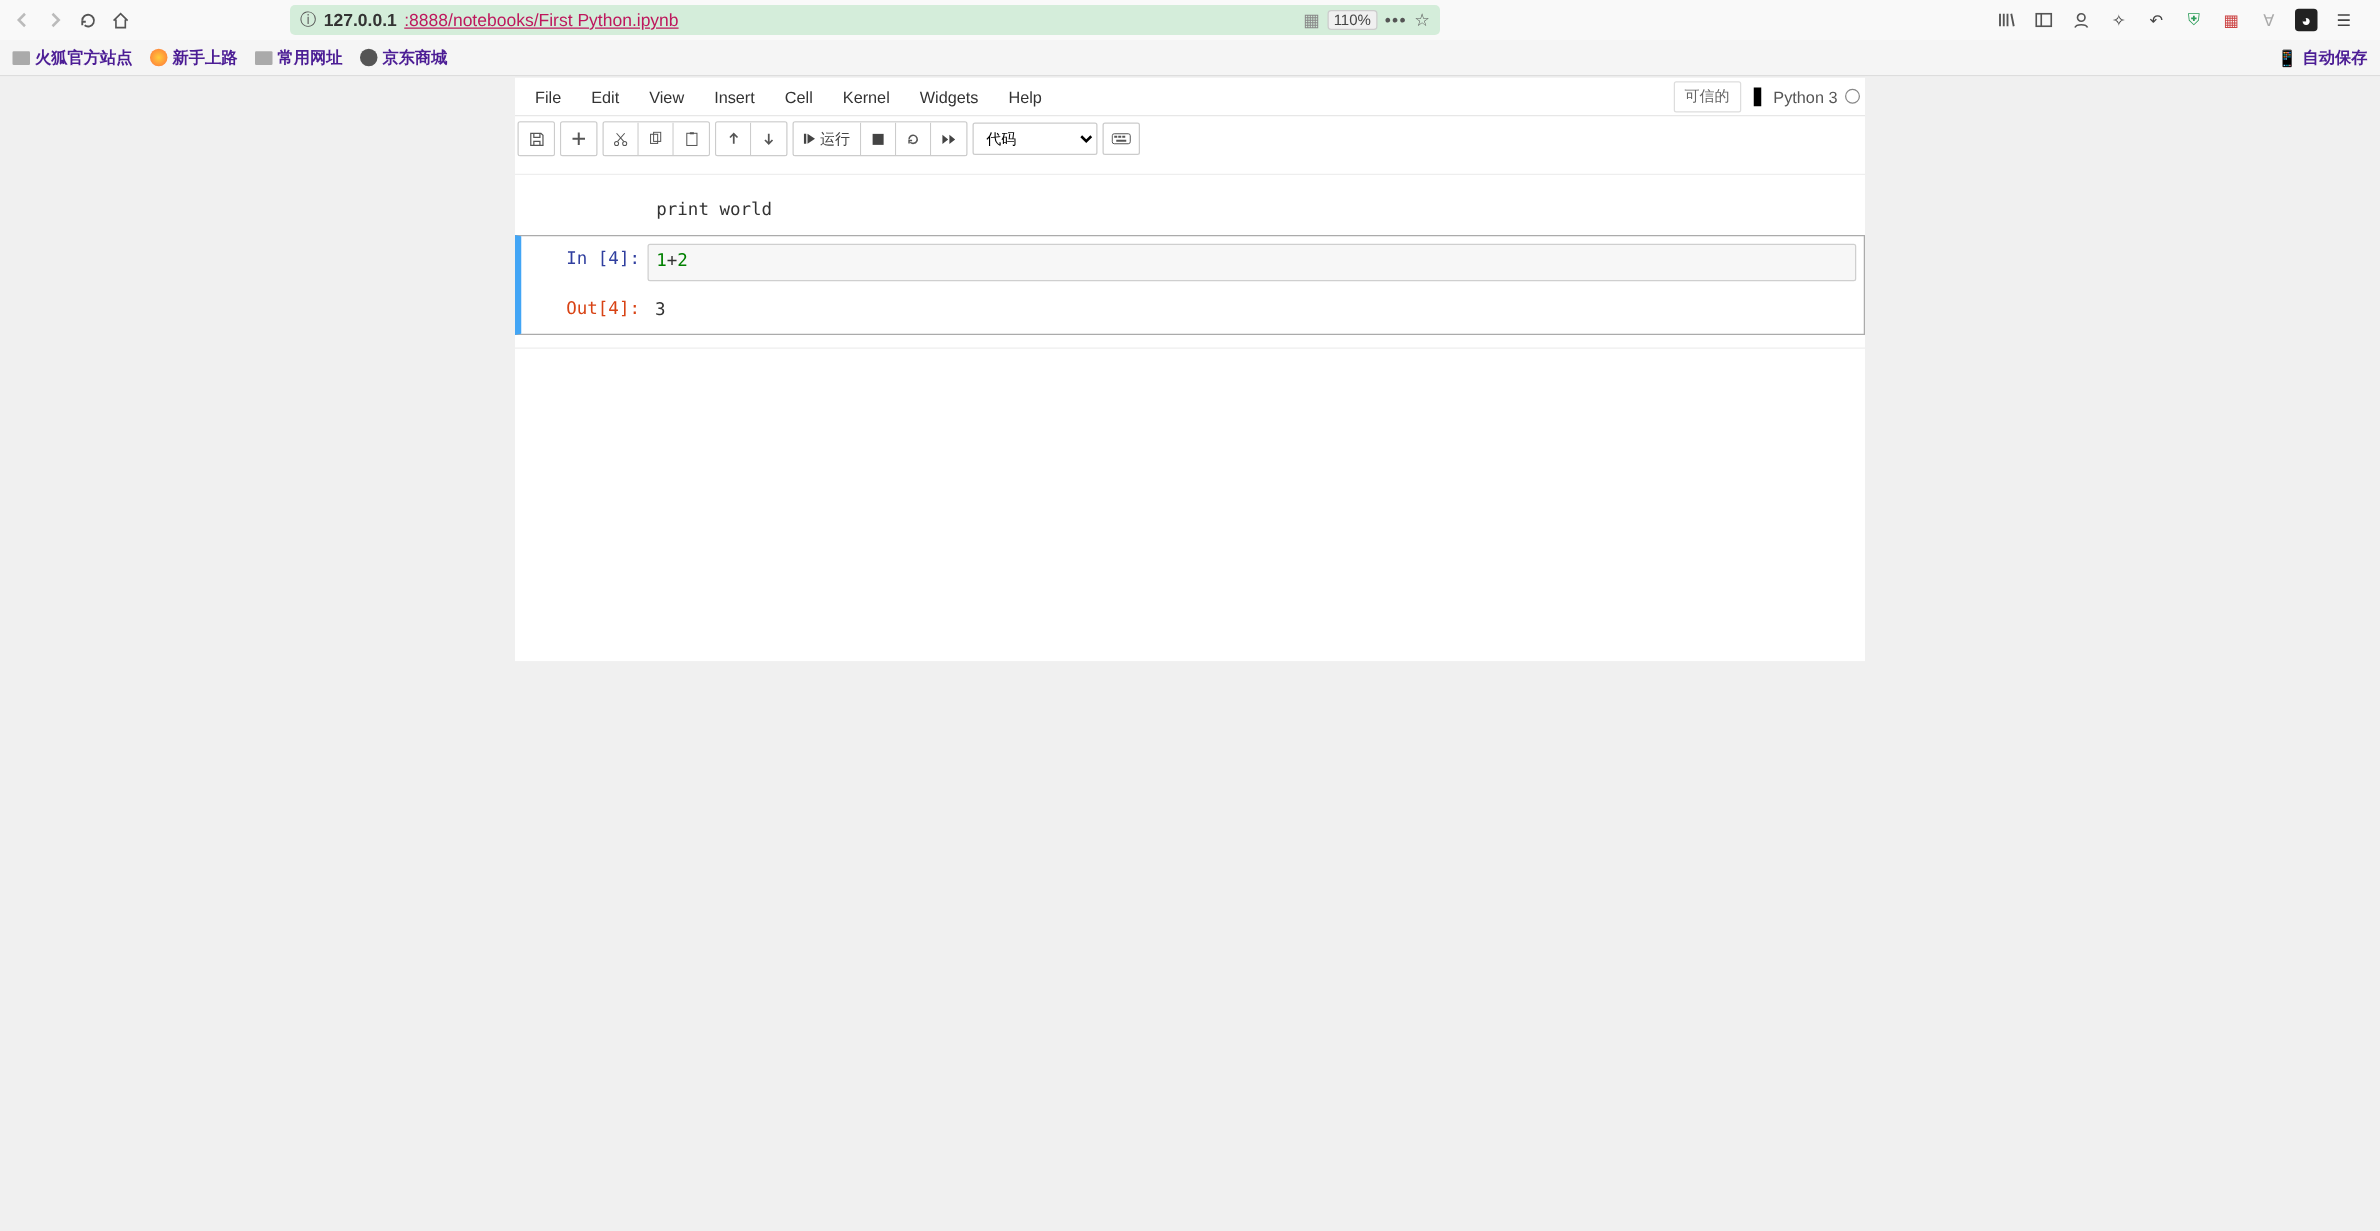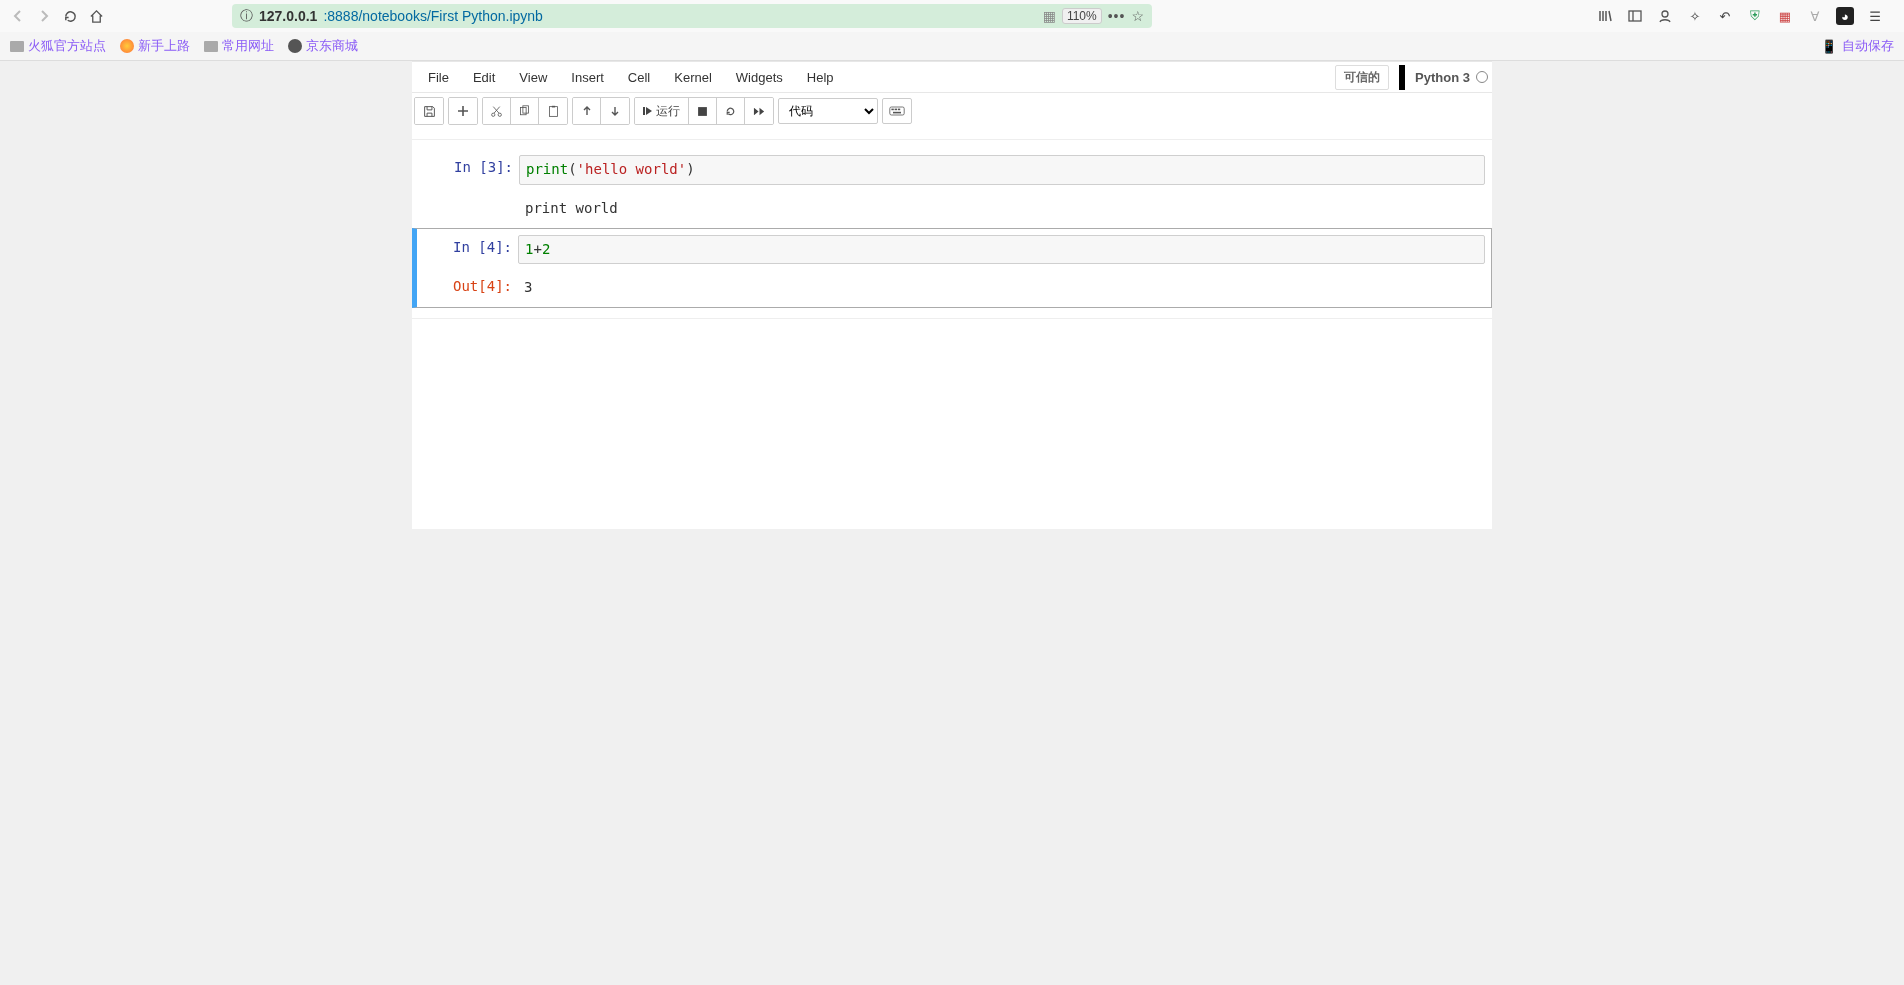--- a/index.html
+++ b/index.html
@@ -6,29 +6,29 @@
 body { font-family: "Helvetica Neue", Helvetica, Arial, sans-serif; background: #f0f0f0; font-size: 13px; color: #333; }
 
 
 .browser-chrome { background: #f9f9f9; border-bottom: 1px solid #ddd; }
 .nav-row { display: flex; align-items: center; padding: 4px 8px; height: 32px; gap: 6px; }
 .nav-row .nav-btn { width: 20px; height: 20px; display: flex; align-items: center; justify-content: center; color: #666; cursor: pointer; }
 .nav-row .nav-btn.disabled { color: #bbb; cursor: default; }
 .url-bar { flex: 0 0 auto; margin-left: 120px; width: 920px; background: #d4edda; border-radius: 4px; padding: 3px 8px; display: flex; align-items: center; gap: 6px; font-size: 14px; }
 .url-bar .info-icon { color: #555; font-size: 13px; }
 .url-bar .url-host { color: #333; font-weight: bold; }
-.url-bar .url-path { color: #0369a1; }
+.url-bar .url-path { color: #be185d; text-decoration: underline; }
 .url-bar .spacer { flex: 1; }
 .url-bar .zoom-badge { background: #f0f0f0; border: 1px solid #ccc; border-radius: 3px; padding: 0 4px; font-size: 12px; color: #444; }
 .url-bar .dots { color: #555; letter-spacing: 1px; }
 .url-bar .star { color: #555; }
 .ext-icons { margin-left: auto; display: flex; gap: 12px; align-items: center; color: #444; padding-right: 12px; }
 .ext-icons span { display: inline-flex; width: 18px; height: 18px; align-items: center; justify-content: center; }
 
-.bookmarks-row { display: flex; align-items: center; padding: 4px 10px; height: 28px; gap: 14px; background: #f5f5f5; font-size: 13px; color: #8b5cf6; }
+.bookmarks-row { display: flex; align-items: center; padding: 4px 10px; height: 28px; gap: 14px; background: #f5f5f5; font-size: 13px; color: #4c1d95; font-weight: bold; }
 .bookmarks-row .bm { display: flex; align-items: center; gap: 4px; cursor: pointer; }
 .bookmarks-row .folder-ic { width: 14px; height: 11px; background: #aaa; border-radius: 1px; position: relative; display: inline-block; }
 .bookmarks-row .bm-right { margin-left: auto; display: flex; align-items: center; gap: 4px; }
 
 
 .jp-container { max-width: 1080px; margin: 0 auto; background: #fff; }
 .jp-header { padding: 8px 0; display: flex; align-items: center; }
 .jp-logo { display: flex; align-items: center; gap: 6px; font-size: 20px; color: #757575; font-family: "Helvetica Neue", Arial, sans-serif; }
 .jp-logo .logo-mark { width: 28px; height: 28px; position: relative; }
 .jp-logo .logo-mark::before, .jp-logo .logo-mark::after { content:""; position:absolute; left:4px; width:20px; height:6px; border-radius: 50%; background:#f37726; }
@@ -37,21 +37,21 @@
 .jp-title { font-size: 20px; color: #000; margin-left: 10px; }
 .jp-checkpoint { font-size: 13px; color: #777; margin-left: 6px; }
 .jp-header .spacer { flex: 1; }
 .kernel-logo { width: 28px; height: 28px; margin-right: 16px; position: relative; }
 .kernel-logo .py-top { position:absolute; width:16px; height:14px; background:#3776ab; border-radius:3px 3px 0 3px; top:0; left:2px; }
 .kernel-logo .py-bot { position:absolute; width:16px; height:14px; background:#ffd43b; border-radius:0 3px 3px 3px; bottom:0; right:2px; }
 .logout-btn { border: 1px solid #ccc; background: #fff; padding: 5px 12px; border-radius: 3px; font-size: 13px; cursor: pointer; }
 
 .jp-menubar { border-top: 1px solid #e7e7e7; border-bottom: 1px solid #e7e7e7; display: flex; align-items: center; padding: 0 4px; height: 32px; }
 .jp-menubar .menu-item { padding: 6px 12px; cursor: pointer; font-size: 13px; color: #333; }
-.jp-menubar .right { margin-left: auto; display: flex; gap: 10px; font-weight: bold; }
+.jp-menubar .right { margin-left: auto; display: flex; align-items: center; gap: 10px; }
 .trusted-btn { border: 1px solid #ddd; padding: 3px 8px; font-size: 12px; color: #666; border-radius: 2px; }
 .kernel-name { display: flex; align-items: center; gap: 6px; color: #555; font-size: 13px; border-left: 6px solid #000000; padding-left: 10px; }
 .kernel-indicator { width: 12px; height: 12px; border: 1px solid #888; border-radius: 50%; }
 
 
 .jp-toolbar { padding: 4px 2px; display: flex; align-items: center; gap: 4px; }
 .jp-toolbar .btn-group { display: flex; border: 1px solid #ccc; border-radius: 2px; overflow: hidden; }
 .jp-toolbar .tbtn { width: 28px; height: 26px; display: flex; align-items: center; justify-content: center; background: #fff; cursor: pointer; border-right: 1px solid #ccc; font-size: 12px; color: #444; }
 .jp-toolbar .tbtn:last-child { border-right: none; }
 .jp-toolbar .tbtn.wide { width: auto; padding: 0 8px; gap: 3px; }
@@ -274,24 +274,20 @@
           <rect x="5" y="7" width="10" height="2" fill="#555"></rect>
         </svg>
     </div>
   </div>
 
   <div class="notebook-area">
     <div class="notebook-inner">
 
       <div class="cell-wrapper">
         <div class="cell">
-          <div class="prompt">In  [3]:</div>
-          <div class="input-area"><span class="cm-builtin">print</span><span>(</span><span class="cm-string">'hello world'</span><span>)</span></div>
-        </div>
-        <div class="cell">
           <div class="prompt"></div>
           <div class="output-area">print world</div>
         </div>
       </div>
 
       <div class="cell-wrapper selected">
         <div class="cell">
           <div class="prompt">In  [4]:</div>
           <div class="input-area"><span class="cm-number">1</span><span>+</span><span class="cm-number">2</span></div>
         </div>

